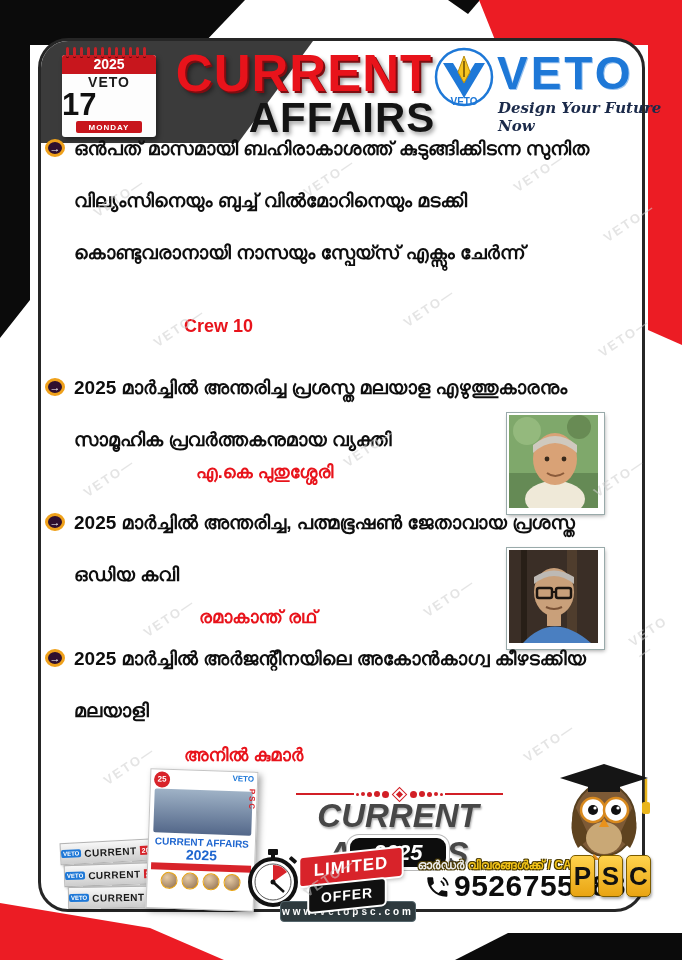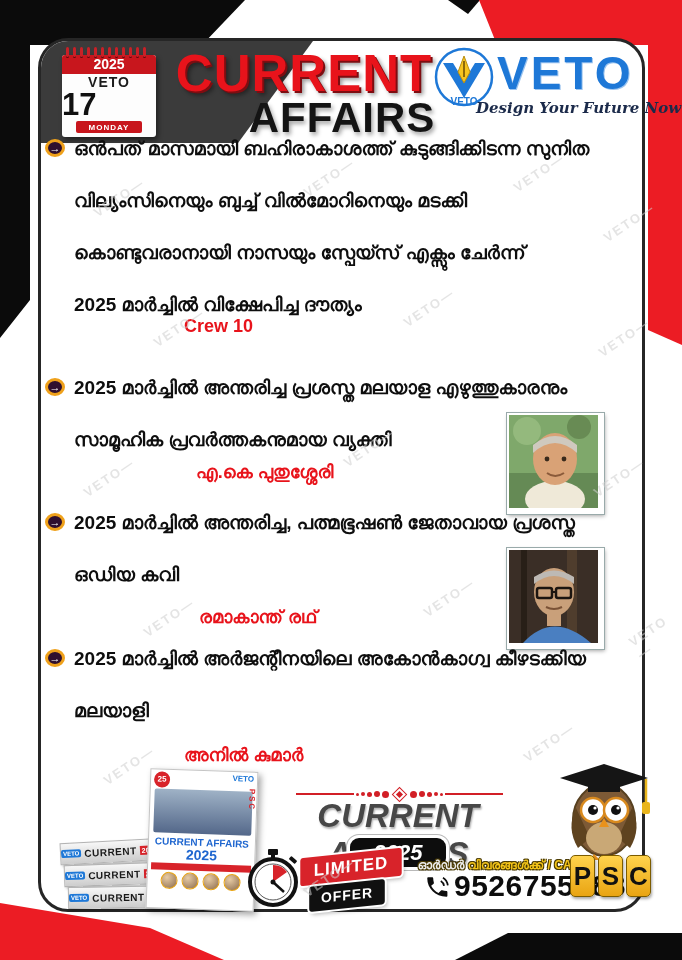--- a/index.html
+++ b/index.html
@@ -32,21 +32,21 @@
           font-size:51px;font-weight:700;color:#e8131b;letter-spacing:1px;
           text-shadow:2px 2px 0 #7e0d11,4px 4px 4px rgba(0,0,0,.4);}
   #title2{position:absolute;left:228px;top:94px;width:228px;text-align:center;z-index:2;
           font-size:42px;font-weight:700;color:#141414;letter-spacing:1px;
           text-shadow:2px 3px 4px rgba(0,0,0,.35);}
 
   
   #veto-logo-circle{position:absolute;left:433px;top:47px;z-index:3;}
   #veto-brand{position:absolute;left:497px;top:46px;z-index:3;font-size:46px;font-weight:700;
               color:#1e78d7;letter-spacing:3px;text-shadow:1px 1px 0 #9cc4ef;}
-  #veto-tagline{position:absolute;left:476px;top:99px;z-index:3;font-family:"DejaVu Serif",serif;
+  #veto-tagline{position:absolute;left:498px;top:99px;z-index:3;font-family:"DejaVu Serif",serif;
                 font-style:italic;font-weight:700;font-size:15px;color:#1b2a4a;}
 
   
   .qa{position:absolute;left:74px;width:562px;z-index:3;color:#0e0e0e;
       font-size:19px;font-weight:600;}
   .q-line{height:52px;}
   .bullet{position:absolute;left:-29px;top:1px;width:14px;height:12px;border-radius:50%;
           background:#30102f;border:3px solid #efa11b;color:#fff;font-size:11px;line-height:12px;
           text-align:center;font-weight:700;}
   .bullet::before{content:"\2192";}
@@ -182,21 +182,20 @@
     <text x="31" y="58" text-anchor="middle" font-size="10" font-weight="bold" fill="#1e78d7">VETO</text>
   </svg>
   <div id="veto-brand">VETO</div>
   <div id="veto-tagline">Design Your Future Now</div>
 
   <div class="qa" style="top:138px">
     <span class="bullet"></span>
     <div class="q-line">ഒൻപത് മാസമായി ബഹിരാകാശത്ത് കുടുങ്ങിക്കിടന്ന സുനിത</div>
     <div class="q-line">വില്യംസിനെയും ബുച്ച് വിൽമോറിനെയും മടക്കി</div>
     <div class="q-line">കൊണ്ടുവരാനായി നാസയും സ്പേയ്സ് എക്സും ചേർന്ന്</div>
-    <div class="q-line">2025 മാർച്ചിൽ വിക്ഷേപിച്ച ദൗത്യം</div>
     <div class="answer" style="left:110px;top:178px">Crew 10</div>
   </div>
 
   <div class="qa" style="top:377px">
     <span class="bullet"></span>
     <div class="q-line">2025 മാർച്ചിൽ അന്തരിച്ച പ്രശസ്ത മലയാള എഴുത്തുകാരനും</div>
     <div class="q-line">സാമൂഹിക പ്രവർത്തകനുമായ വ്യക്തി</div>
     <div class="answer" style="left:122px;top:85px">എ.കെ പുതുശ്ശേരി</div>
   </div>
   <div class="photo" style="left:507px;top:413px">
@@ -337,20 +336,21 @@
     <rect x="86" y="44" width="8" height="12" rx="2" fill="#e9b51c"></rect>
     <polygon points="38,96 34,102 44,102" fill="#e9921c"></polygon>
     <polygon points="58,96 54,102 64,102" fill="#e9921c"></polygon>
   </svg>
   <div id="psc-tiles">
     <div class="psc-tile">P</div>
     <div class="psc-tile">S</div>
     <div class="psc-tile">C</div>
   </div>
 
+  <div id="website-pill">www.vetopsc.com</div>
 
   <span class="wm" style="left:90px;top:190px">VETO</span>
   <span class="wm" style="left:300px;top:170px">VETO</span>
   <span class="wm" style="left:510px;top:165px">VETO</span>
   <span class="wm" style="left:600px;top:215px">VETO</span>
   <span class="wm" style="left:150px;top:320px">VETO</span>
   <span class="wm" style="left:400px;top:300px">VETO</span>
   <span class="wm" style="left:595px;top:330px">VETO</span>
   <span class="wm" style="left:80px;top:470px">VETO</span>
   <span class="wm" style="left:340px;top:440px">VETO</span>

